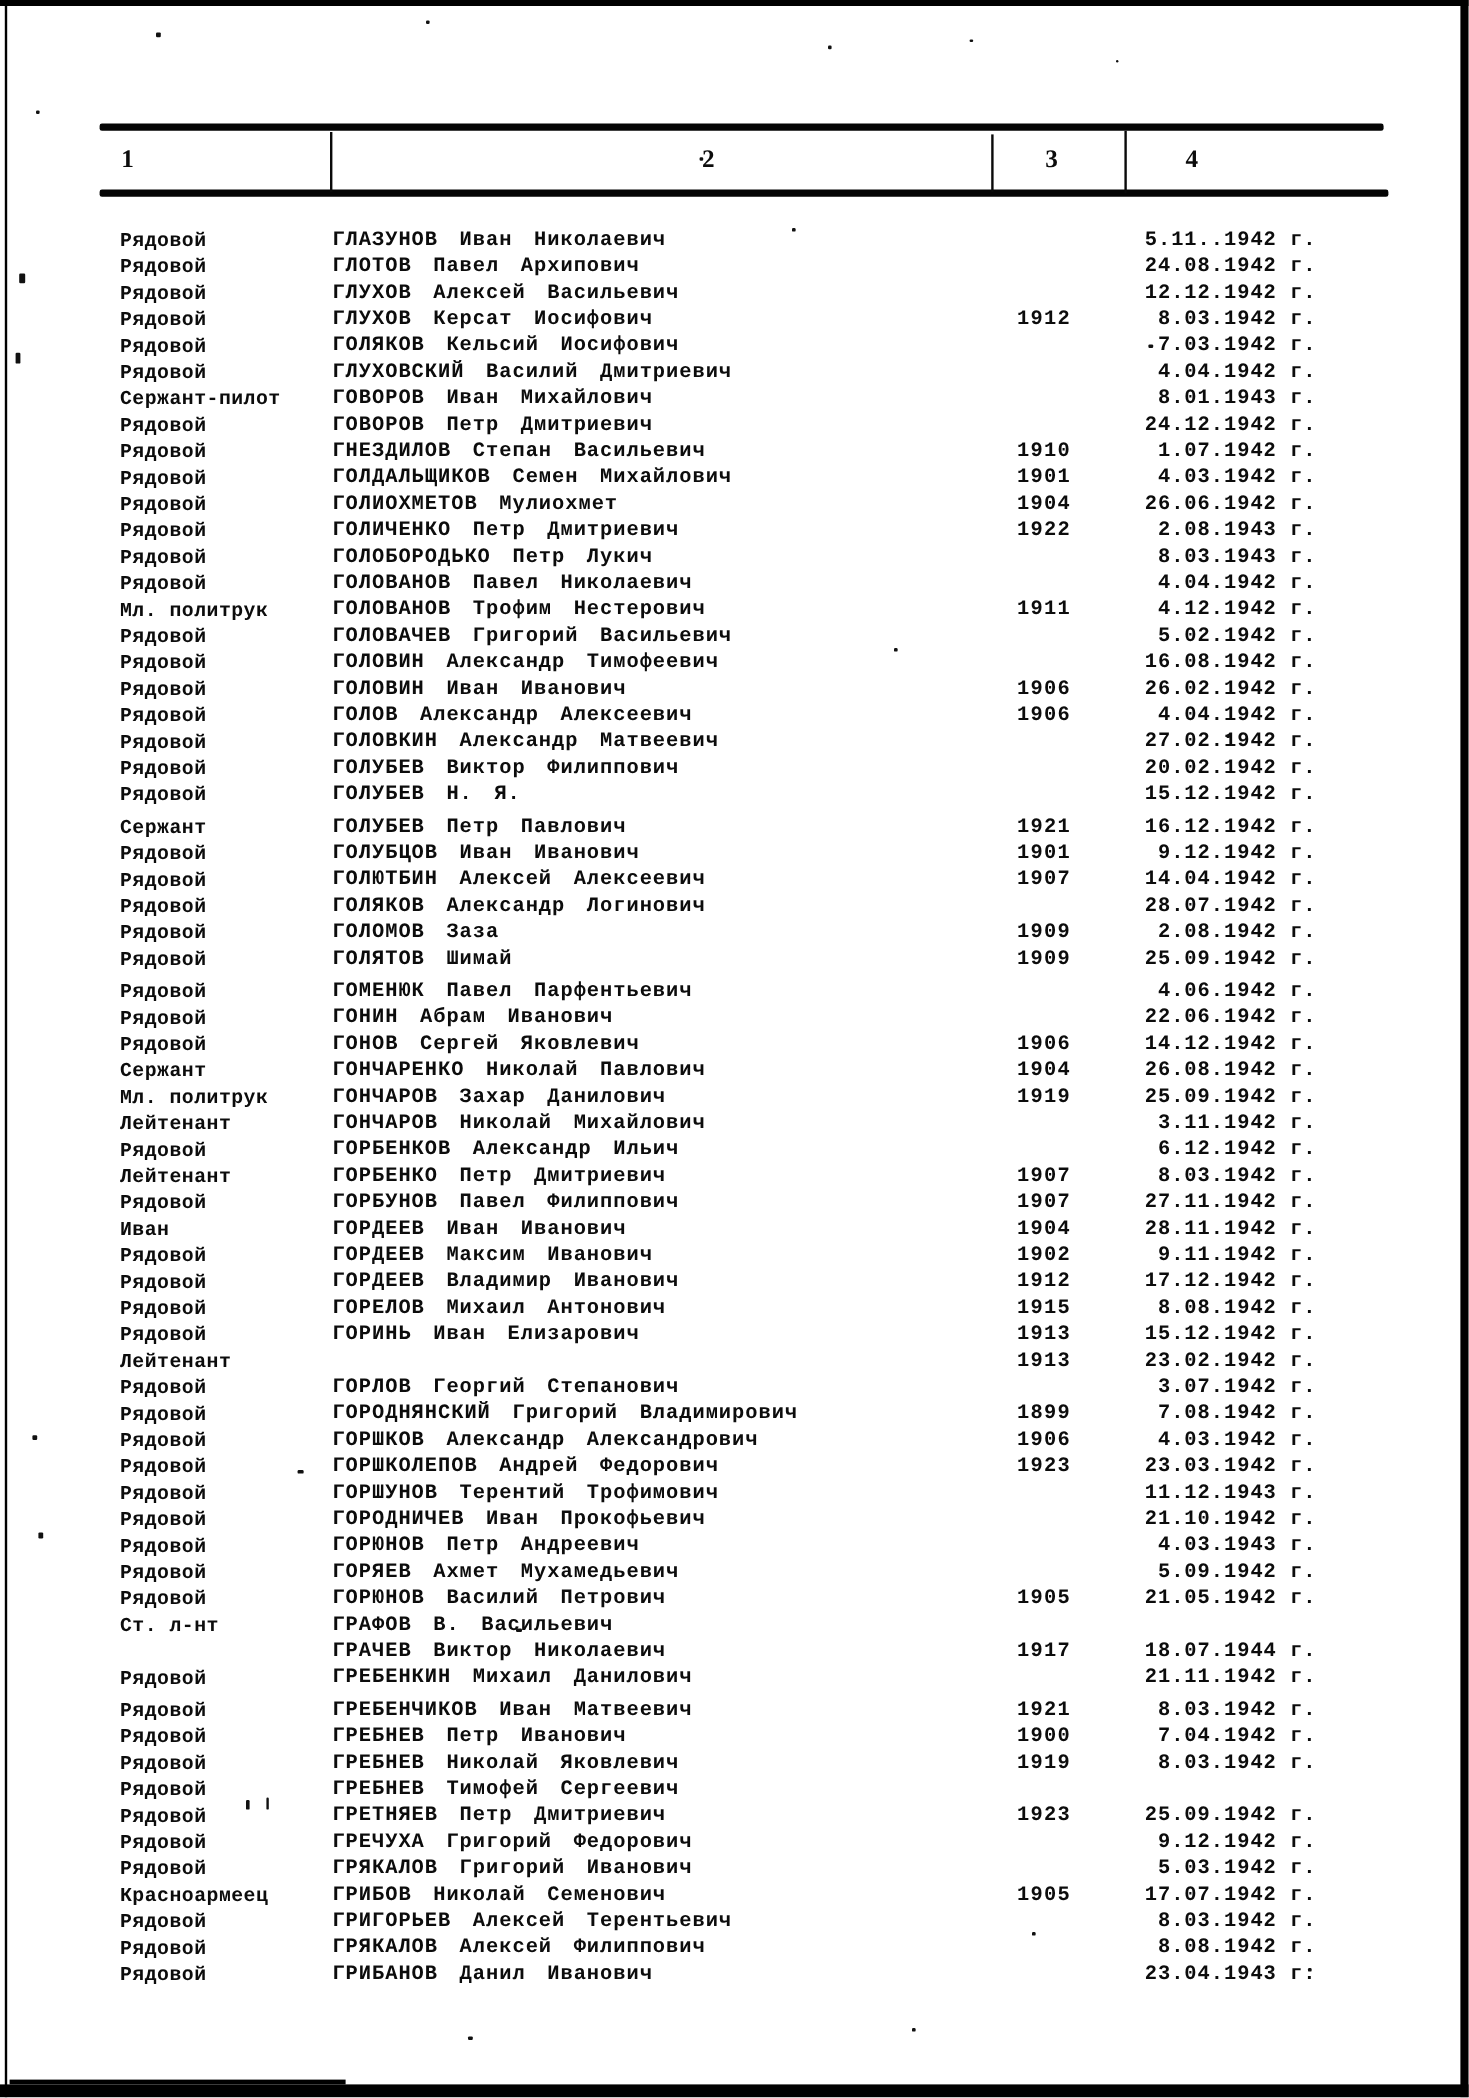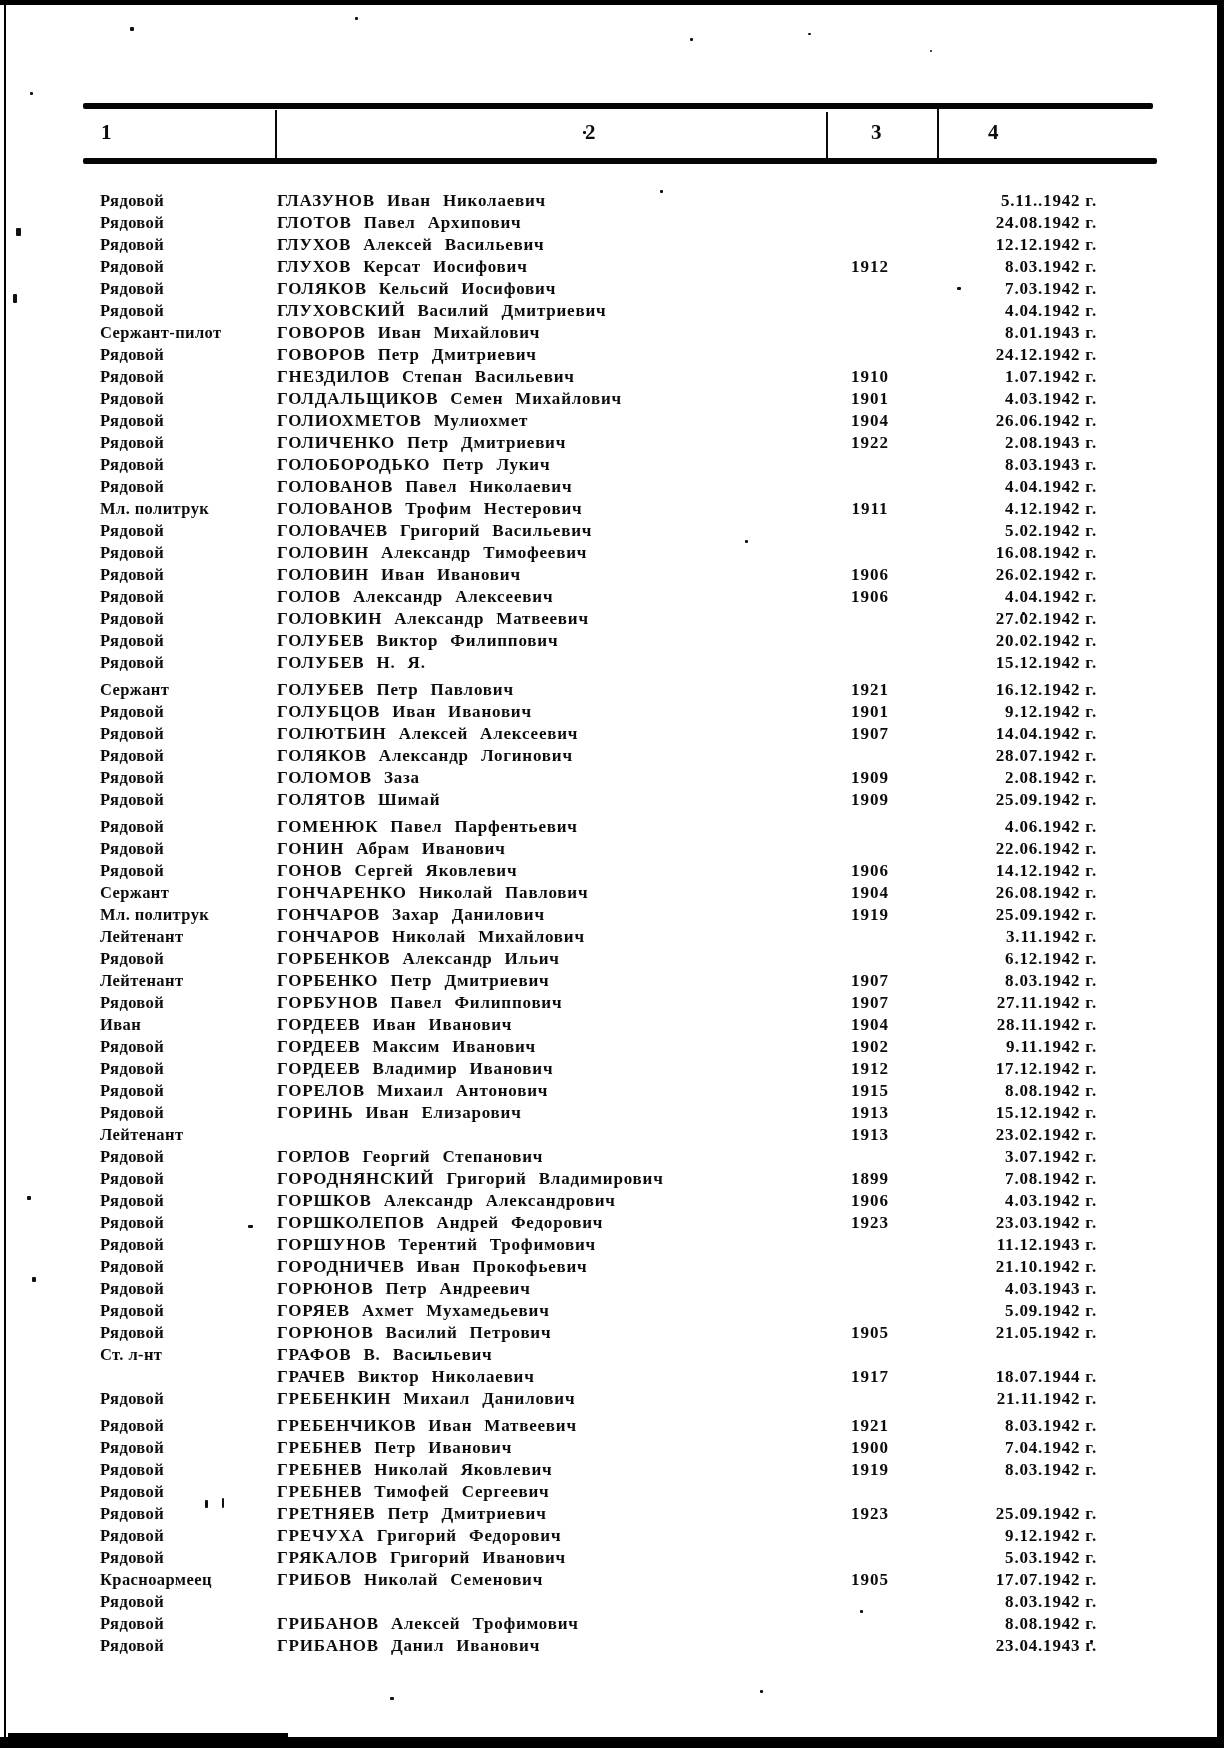--- a/index.html
+++ b/index.html
@@ -30,21 +30,21 @@
   .colnum{
     position:absolute;top:112px;height:40px;line-height:40px;
     font-size:21px;font-weight:bold;letter-spacing:1px;
   }
   .colnum-1{left:101px;}
   .colnum-2{left:585px;}
   .colnum-3{left:871px;}
   .colnum-4{left:988px;}
 
   
-  .tbody{position:absolute;left:0;top:190px;width:1068px;}
+  .tbody{position:absolute;left:0;top:190px;width:1068px;font-family:Liberation Mono, monospace;}
   .row{position:relative;height:22px;}
   .row.gap{margin-top:5px;}
   .cell{position:absolute;top:0;height:22px;line-height:22px;white-space:nowrap;}
   .c-rank{
     left:100px;width:175px;
     font-size:16.5px;font-weight:bold;letter-spacing:0.4px;
   }
   .c-name{
     left:277px;width:540px;
     font-size:17px;font-weight:bold;letter-spacing:0.8px;word-spacing:7px;
@@ -518,27 +518,28 @@
 
     <div class="row">
       <span class="cell c-rank">Красноармеец</span>
       <span class="cell c-name">ГРИБОВ Николай Семенович</span>
       <span class="cell c-year">1905</span>
       <span class="cell c-date">17.07.1942 г.</span>
     </div>
 
     <div class="row">
       <span class="cell c-rank">Рядовой</span>
+      <span class="cell c-name">ГРИГОРЬЕВ Алексей Терентьевич</span>
       <span class="cell c-year"></span>
       <span class="cell c-date">8.03.1942 г.</span>
     </div>
 
     <div class="row">
       <span class="cell c-rank">Рядовой</span>
-      <span class="cell c-name">ГРИБАНОВ Алексей Трофимович</span>
+      <span class="cell c-name">ГРЯКАЛОВ Алексей Филиппович</span>
       <span class="cell c-year"></span>
       <span class="cell c-date">8.08.1942 г.</span>
     </div>
 
     <div class="row">
       <span class="cell c-rank">Рядовой</span>
       <span class="cell c-name">ГРИБАНОВ Данил Иванович</span>
       <span class="cell c-year"></span>
       <span class="cell c-date">23.04.1943 г.</span>
     </div>

